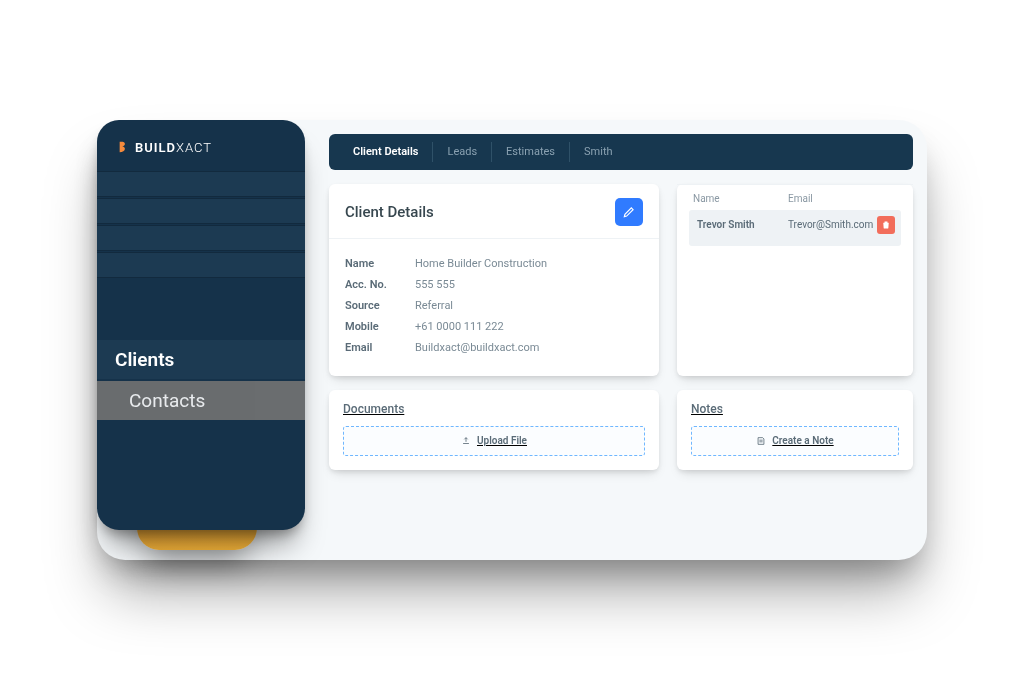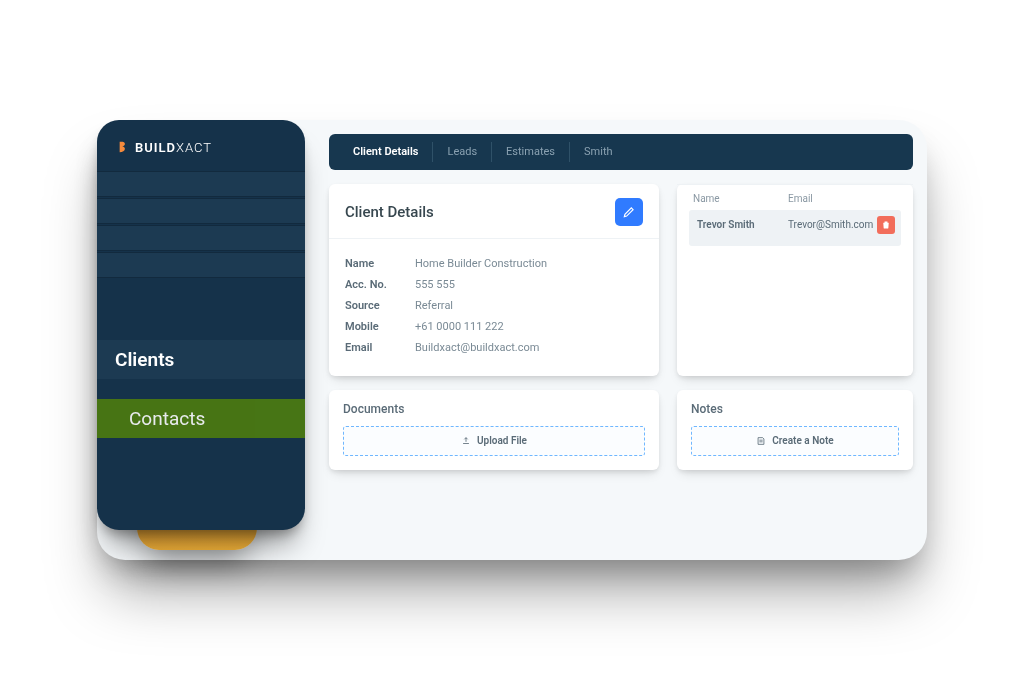--- a/index.html
+++ b/index.html
@@ -56,21 +56,21 @@
   .nav-item.active{
     background: #1c3a52;
     font-weight:600;
   }
   .nav-item.active::after{
     content:""; position:absolute; right:-6px; top:50%; transform:translateY(-50%);
     width:8px; height:100%;
     background:#1c3a52;
     border-radius:3px;
   }
-  .nav-item.sub{ font-weight:400; opacity:0.9; background:#4d7c0f; margin-top:20px;padding-left:32px;}
+  .nav-item.sub{ font-weight:400; opacity:0.9; background:#737373; margin-top:2px;padding-left:32px;}
   
   .main{
     position:absolute;
     left: 188px; right: 14px; top: 14px; bottom: 14px;
     display:flex; flex-direction:column;
     gap: 14px;
     margin-left: 44px;
   }
   .tabbar{
     background:#17374f;
@@ -136,20 +136,21 @@
     cursor:pointer;
   }
   .del-btn svg{ width:10px; height:10px; stroke:#fff; fill:#fff;}
   .indiv-body{ padding: 0 4px 8px 4px; }
   .small-card{
     background:#ffffff;
     border-radius:6px;
     box-shadow: 0 6px 12px -4px rgba(0,0,0,0.15), 0 2px 4px rgba(0,0,0,0.08);
     flex:1;
     padding: 12px 14px 14px 14px;
+    text-decoration: underline;
   }
   .small-title{ color:#5a6b77; font-size:12px; font-weight:500; margin-bottom:10px;}
   .dashed-btn{
     border:1px dashed #6fb7ff;
     border-radius:3px;
     height:30px;
     display:flex; align-items:center; justify-content:center;
     gap:6px;
     color:#5a6b77; font-size:10px; font-weight:600;
     cursor:pointer;

